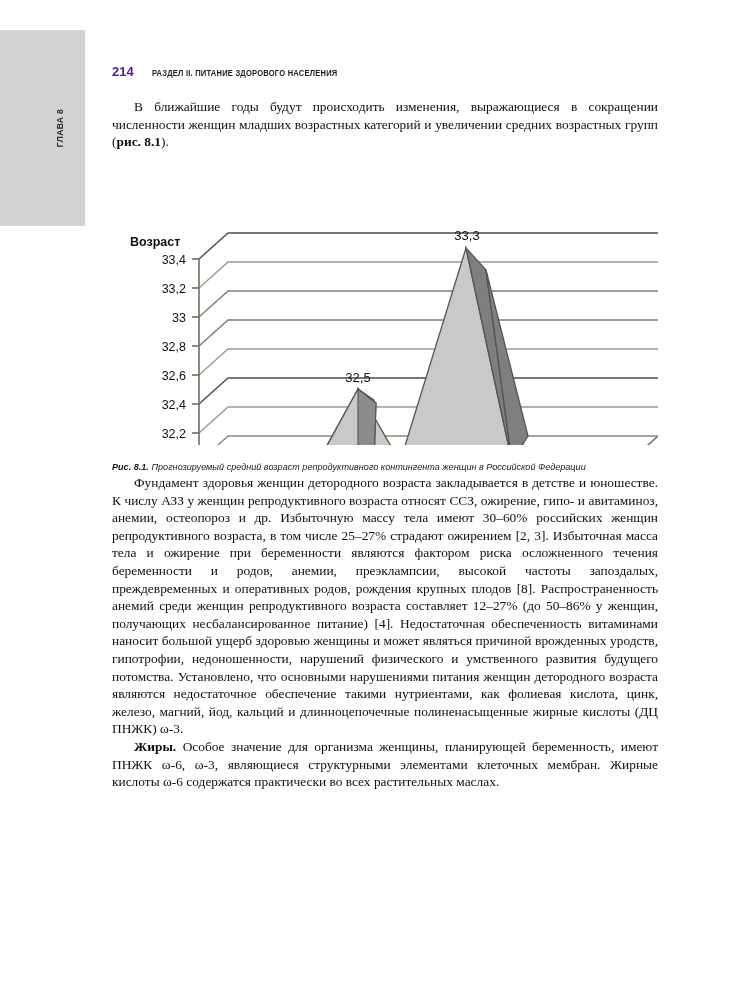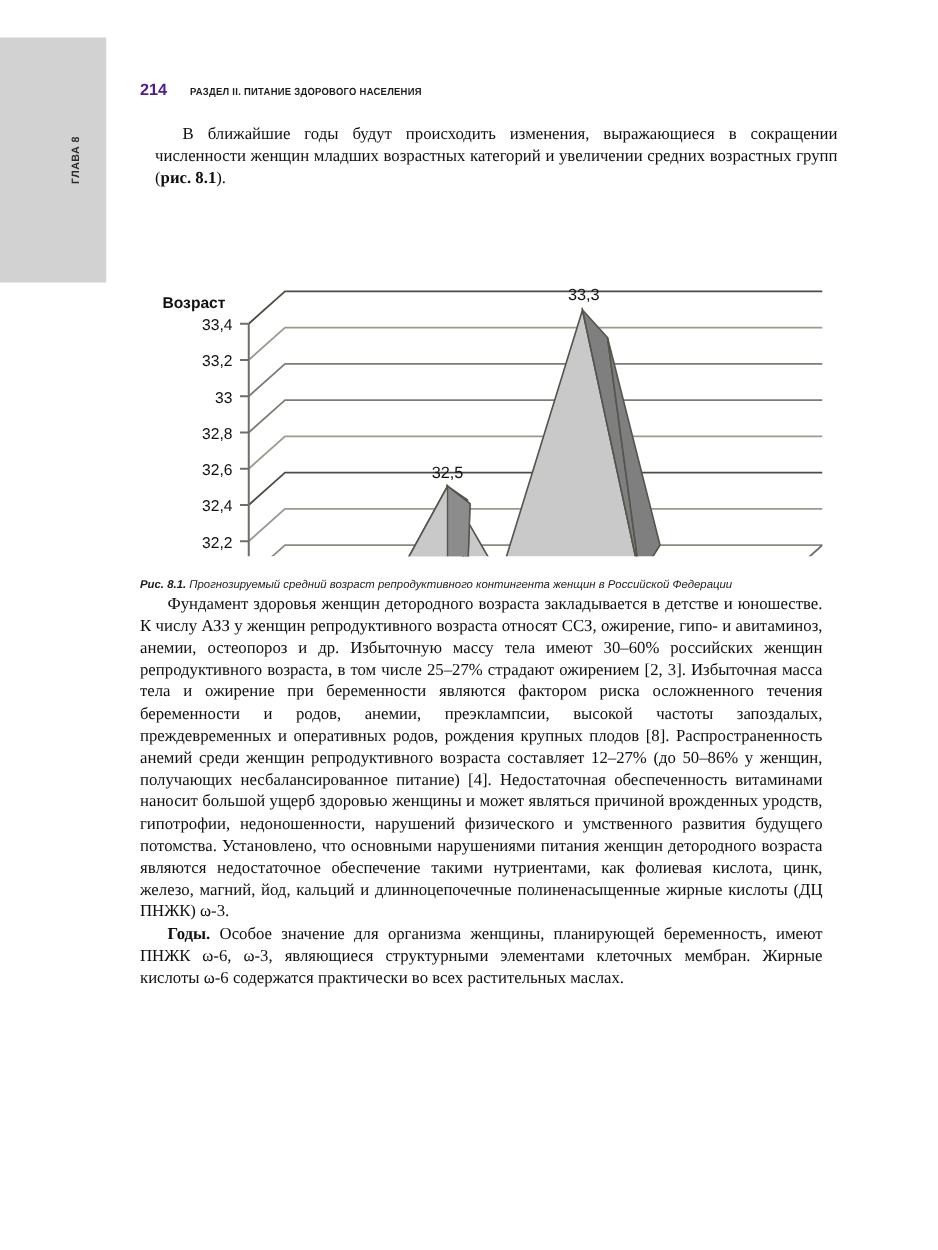--- a/index.html
+++ b/index.html
@@ -72,21 +72,21 @@
     width: 546px;
     font-size: 13.4px;
     line-height: 17.6px;
     text-align: justify;
     color: #0f0f0f;
   }
   .body-text p {
     margin: 0;
     text-indent: 22px;
   }
-  #intro-block { top: 98px; margin-left: 12px; }
+  #intro-block { top: 98px; }
   #main-block  { top: 474px; }
 
   .b { font-weight: 700; }
 
   
   .figure {
     position: absolute;
     left: 112px;
     top: 160px;
     width: 546px;
@@ -206,14 +206,14 @@
     <text x="490" y="323" text-anchor="middle" font-family="Liberation Sans, DejaVu Sans, sans-serif" font-size="13" fill="#111">Годы</text>
   </svg>
 </div>
 
 <div class="figcaption">
   <span class="capnum">Рис. 8.1.</span><span> Прогнозируемый средний возраст репродуктивного контингента женщин в Российской Федерации</span>
 </div>
 
 <div class="body-text" id="main-block">
   <p>Фундамент здоровья женщин детородного возраста закладывается в детстве и юношестве. К числу АЗЗ у женщин репродуктивного возраста относят ССЗ, ожирение, гипо- и авитаминоз, анемии, остеопороз и др. Избыточную массу тела имеют 30–60% российских женщин репродуктивного возраста, в том числе 25–27% страдают ожирением [2, 3]. Избыточная масса тела и ожирение при беременности являются фактором риска осложненного течения беременности и родов, анемии, преэклампсии, высокой частоты запоздалых, преждевременных и оперативных родов, рождения крупных плодов [8]. Распространенность анемий среди женщин репродуктивного возраста составляет 12–27% (до 50–86% у женщин, получающих несбалансированное питание) [4]. Недостаточная обеспеченность витаминами наносит большой ущерб здоровью женщины и может являться причиной врожденных уродств, гипотрофии, недоношенности, нарушений физического и умственного развития будущего потомства. Установлено, что основными нарушениями питания женщин детородного возраста являются недостаточное обеспечение такими нутриентами, как фолиевая кислота, цинк, железо, магний, йод, кальций и длинноцепочечные полиненасыщенные жирные кислоты (ДЦ ПНЖК) ω-3.</p>
-  <p><span class="b">Годы.</span><span> Особое значение для организма женщины, планирующей беременность, имеют ПНЖК ω-6, ω-3, являющиеся структурными элементами клеточных мембран. Жирные кислоты ω-6 содержатся практически во всех растительных маслах.</span></p>
+  <p><span class="b">Жиры.</span><span> Особое значение для организма женщины, планирующей беременность, имеют ПНЖК ω-6, ω-3, являющиеся структурными элементами клеточных мембран. Жирные кислоты ω-6 содержатся практически во всех растительных маслах.</span></p>
 </div>
 
 </body></html>

